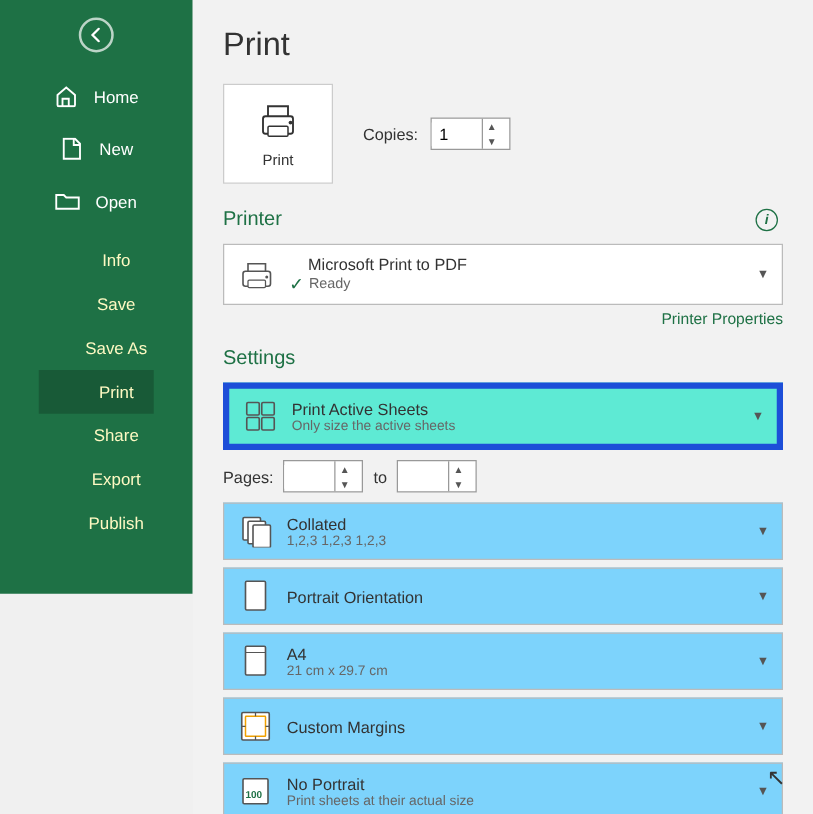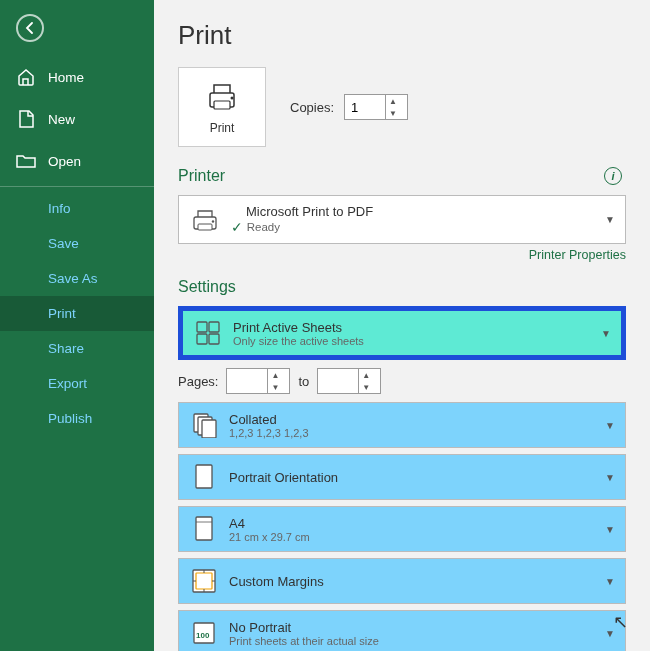--- a/index.html
+++ b/index.html
@@ -6,21 +6,22 @@
     body { font-family: 'Segoe UI', Arial, sans-serif; width: 650px; height: 651px; display: flex; overflow: hidden; background: #f0f0f0; }
 
     
     .sidebar {
       width: 154px;
       min-width: 154px;
       background: #1e7145;
       color: white;
       display: flex;
       flex-direction: column;
-      height: 651px;
+      height: 475px;
+      align-items: center;
     }
     .sidebar-back {
       padding: 14px 16px;
       display: flex;
       align-items: center;
       cursor: pointer;
     }
     .back-circle {
       width: 28px; height: 28px;
       border: 2px solid rgba(255,255,255,0.7);
@@ -36,21 +37,21 @@
       cursor: pointer;
       font-size: 13.5px;
       color: white;
     }
     .sidebar-icon { width: 20px; height: 20px; display: flex; align-items: center; justify-content: center; flex-shrink: 0; }
     .sidebar-divider { border: none; border-top: 1px solid rgba(255,255,255,0.25); margin: 4px 0; }
     .sidebar-text-item {
       padding: 10px 16px 10px 48px;
       cursor: pointer;
       font-size: 13.5px;
-      color: #7dd3fc;
+      color: #fef9c3;
     }
     .sidebar-text-item.active { background: rgba(0,0,0,0.2); }
 
     
     .main {
       flex: 1;
       background: #f2f2f2;
       overflow-y: auto;
       padding: 20px 24px 20px 24px;
       position: relative;

